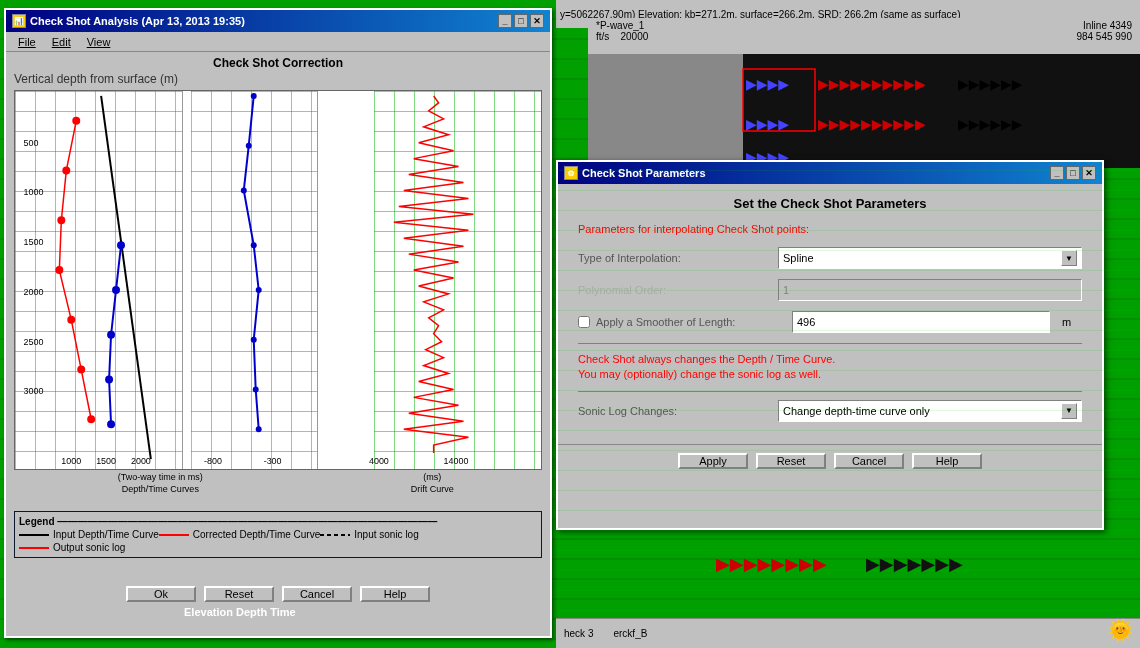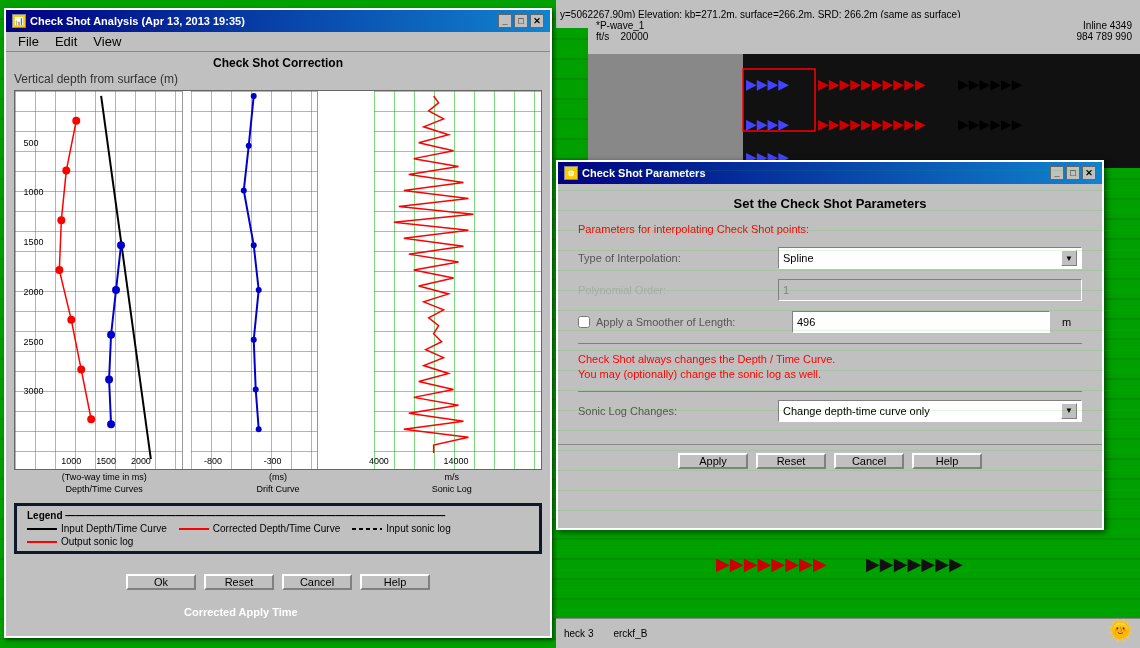--- a/index.html
+++ b/index.html
@@ -121,21 +121,22 @@
       height: 20px;
       display: flex;
       align-items: center;
       padding: 0 4px;
       border-bottom: 1px solid #888;
     }
 
     .menu-item {
       padding: 2px 8px;
       cursor: pointer;
-      font-size: 13px;
+      font-size: 11px;
+      text-decoration: underline;
     }
 
     
     .chart-area {
       background: #c0c0c0;
       padding: 4px 8px;
     }
 
     .chart-title {
       text-align: center;
@@ -200,36 +201,36 @@
 
     .chart-label-panel {
       flex: 1;
       text-align: center;
       font-size: 9px;
       line-height: 1.3;
     }
 
     
     .legend-box {
-      border: 3px solid #0f172a;
-      padding: 4px 10px;
-      margin: 8px 0;
+      border: 1px solid #0f172a;
+      padding: 4px 4px;
+      margin: 16px 0;
       font-size: 10px;
     }
 
     .legend-title {
       font-weight: bold;
       font-size: 10px;
       margin-bottom: 2px;
     }
 
     .legend-items {
       display: flex;
       flex-wrap: wrap;
-      gap: 12px;
+      gap: 0;
     }
 
     .legend-item {
       display: flex;
       align-items: center;
       gap: 4px;
     }
 
     .legend-line {
       width: 30px;
@@ -427,21 +428,21 @@
   <div class="seismic-header">
     <div class="seismic-header-left">
       <div>
         <span>*P-wave_1</span><br>
         <span>ft/s</span>&nbsp;&nbsp;&nbsp;
         <span>20000</span>
       </div>
     </div>
     <div class="seismic-header-right">
       <div>Inline 4349</div>
-      <div>984  789  990</div>
+      <div>984  545  990</div>
     </div>
   </div>
   <div class="seismic-display">
     <svg width="100%" height="100%" xmlns="http://www.w3.org/2000/svg">
 
       <rect x="0" y="0" width="155" height="114" fill="#888"></rect>
 
       <rect x="155" y="0" width="100%" height="114" fill="#111"></rect>
 
       <text x="158" y="35" fill="#4444ff" font-size="14">▶▶▶▶</text>
@@ -556,24 +557,20 @@
     </div>
 
     <div class="chart-labels">
       <div class="chart-label-panel" style="flex:1.2">
         <div>(Two-way time in ms)</div>
         <div>Depth/Time Curves</div>
       </div>
       <div class="chart-label-panel" style="flex:0.9">
         <div>(ms)</div>
         <div>Drift Curve</div>
-      </div>
-      <div class="chart-label-panel" style="flex:1.2">
-        <div>m/s</div>
-        <div>Sonic Log</div>
       </div>
     </div>
 
     <div class="legend-box">
       <div class="legend-title">Legend ——————————————————————————————————————</div>
       <div class="legend-items">
         <div class="legend-item">
           <div class="legend-line" style="background:#000;"></div>
           <span>Input Depth/Time Curve</span>
         </div>
@@ -676,19 +673,19 @@
       </pattern>
     </defs>
     <rect width="100%" height="100%" fill="url(#hlines)"></rect>
 
     <text x="160" y="400" fill="#cc0000" font-size="18">▶▶▶▶▶▶▶▶</text>
 
     <text x="310" y="400" fill="#111" font-size="18">▶▶▶▶▶▶▶</text>
   </svg>
 </div>
 
-<div class="corrected-label">Corrected Apply Time</div>
+<div class="corrected-label">Elevation Depth Time</div>
 
 <div class="seismic-bottom">
   <span>heck 3</span>
   <span>erckf_B</span>
   <span class="sun-icon">🌞</span>
 </div>
 
 </body></html>

